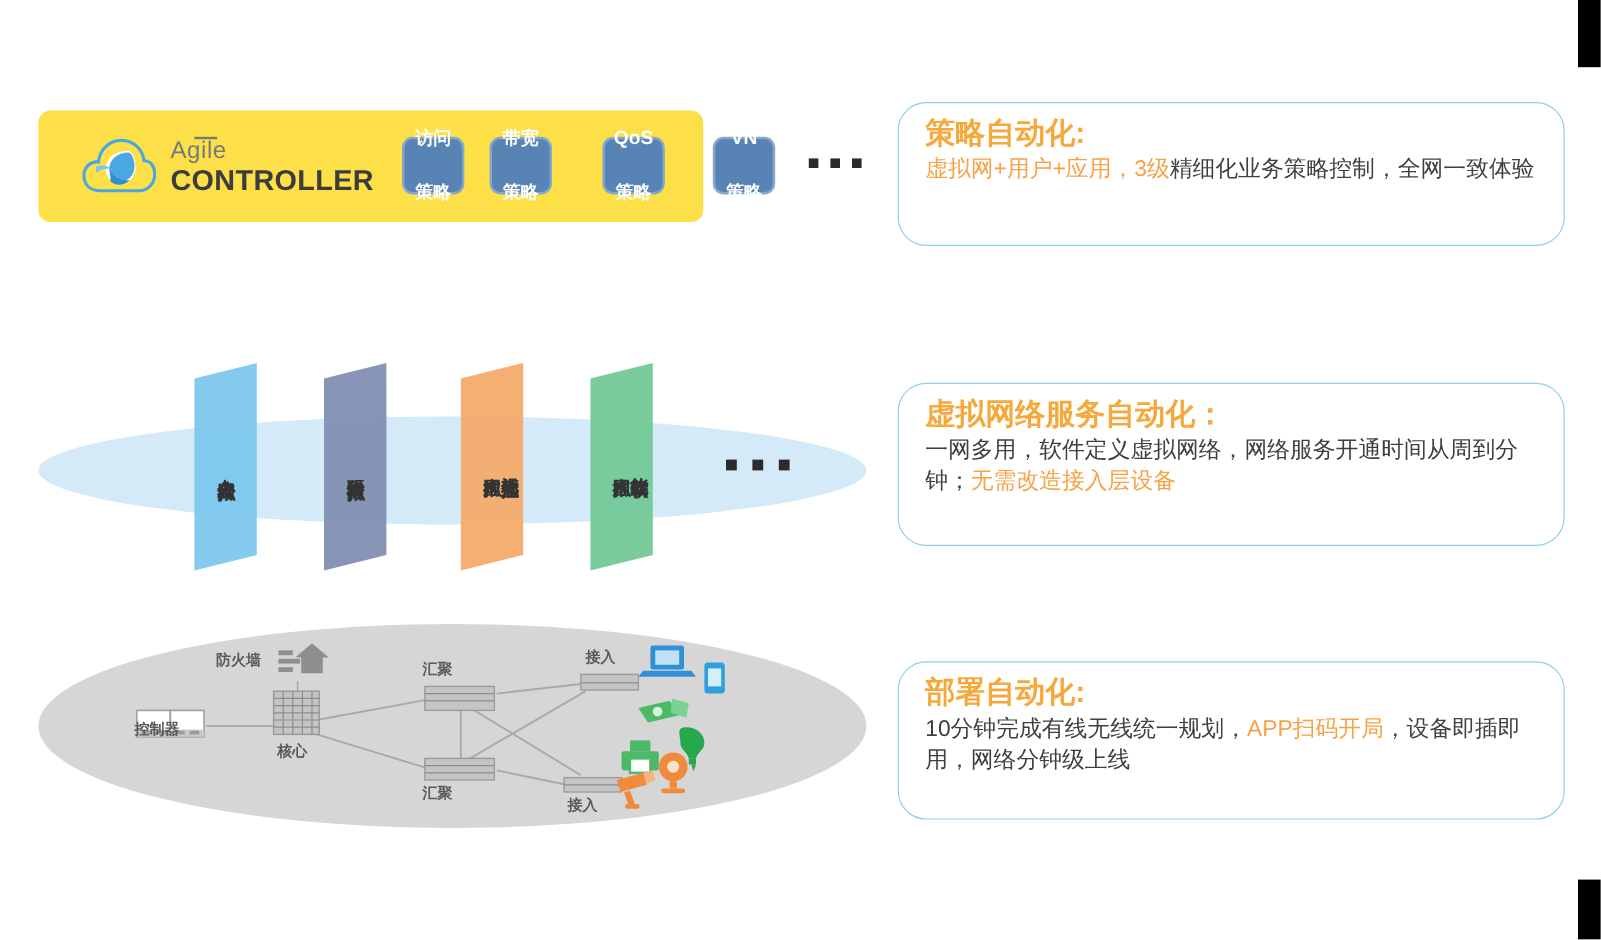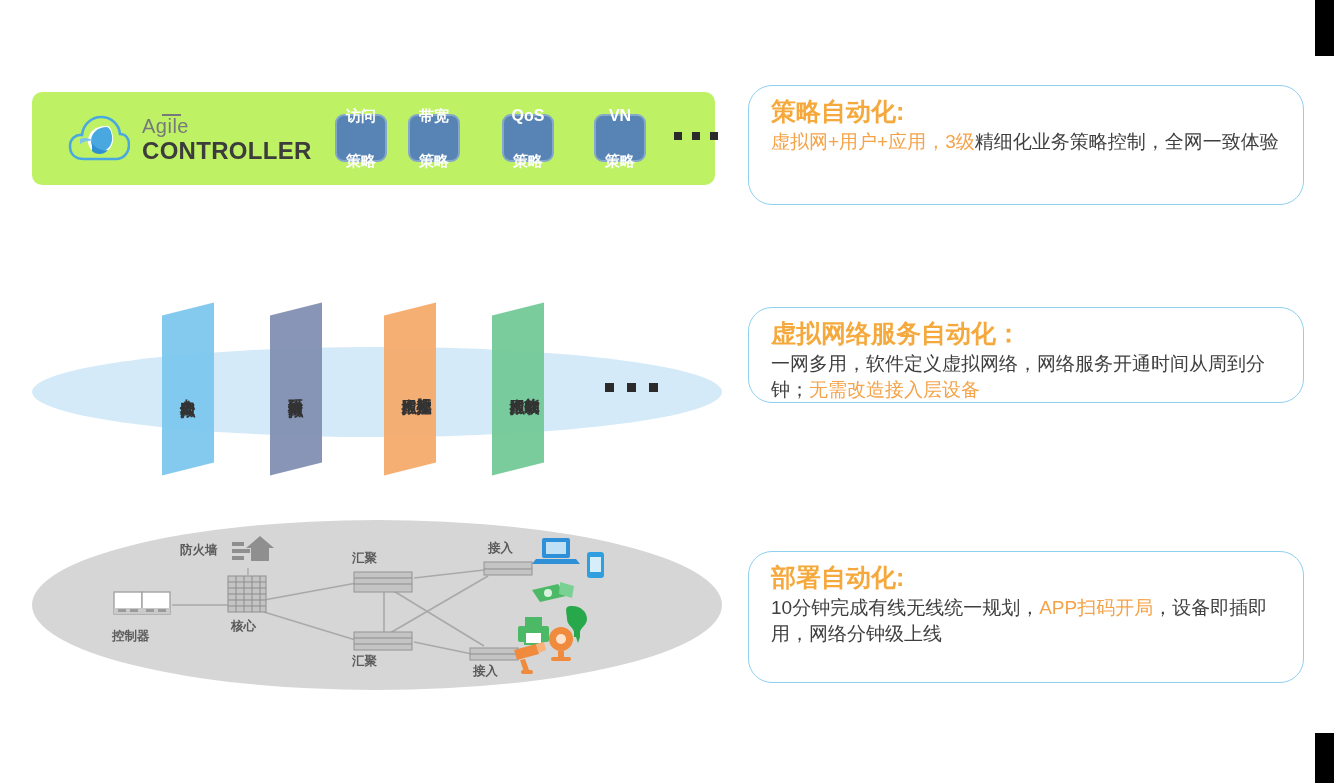--- a/index.html
+++ b/index.html
@@ -11,22 +11,22 @@
   }
   .stage{position:absolute;left:0;top:0;width:1334px;height:783px;}
 
   
   .blackbar{position:absolute;background:#000;}
   #bb-top{left:1315px;top:0;width:19px;height:56px;}
   #bb-bottom{left:1315px;top:733px;width:19px;height:50px;}
 
   
   #controller-bar{
-    position:absolute;left:32px;top:92px;width:683px;height:93px;
-    background:#bef264;border-radius:10px;
+    position:absolute;left:32px;top:92px;width:554px;height:93px;
+    background:#fde047;border-radius:10px;
   }
   #agile-logo{position:absolute;left:36px;top:18px;width:250px;height:58px;display:flex;align-items:center;}
   #cloud-mark{width:62px;height:52px;position:relative;flex:0 0 auto;}
   #logo-text{margin-left:12px;line-height:1;}
   #logo-agile{font-size:20px;color:#76797c;letter-spacing:.5px;position:relative;display:inline-block;}
   #logo-agile .macron{position:absolute;left:20px;top:-2px;width:19px;height:2px;background:#76797c;}
   #logo-controller{font-size:24px;font-weight:bold;color:#3c3c3c;letter-spacing:.3px;margin-top:3px;}
 
   .policy-chip{
     position:absolute;top:22px;width:52px;height:48px;border-radius:9px;
@@ -76,21 +76,21 @@
   #topo svg{position:absolute;left:0;top:0;width:690px;height:170px;}
   .node-label{position:absolute;font-size:12.5px;font-weight:bold;color:#5a5a5a;white-space:nowrap;}
 
   
   .info-card{
     position:absolute;left:748px;width:556px;
     border:1.6px solid #8fd0ef;border-radius:24px;background:#fff;
     box-sizing:border-box;padding:10px 16px 12px 22px;
   }
   #card0{top:85px;height:120px;}
-  #card1{top:307px;height:96px;}
+  #card1{top:319px;height:136px;}
   #card2{top:551px;height:132px;}
   .card-title{font-size:25px;font-weight:bold;color:#f5a93c;line-height:1.25;margin:0 0 2px 0;}
   .card-body{font-size:19px;color:#3f3f3f;line-height:1.38;margin:0;}
   .hl{color:#f5a348;}
 </style>
 </head>
 <body>
 
 <div class="stage">
 
@@ -295,21 +295,21 @@
       </g>
 
       <g>
         <path d="M482 130 L504 124 L507 134 L485 140 Z" fill="#f08a3c"></path>
         <path d="M504 124 L512 122 L514 130 L507 133 Z" fill="#f9b37a"></path>
         <path d="M488 140 L492 152 L497 150 L493 139 Z" fill="#f08a3c"></path>
         <rect x="489" y="150" width="12" height="4" rx="2" fill="#f08a3c"></rect>
       </g>
     </svg>
 
-    <div class="node-label" style="left:80px;top:108px;">控制器</div>
+    <div class="node-label" style="left:80px;top:80px;">控制器</div>
     <div class="node-label" style="left:148px;top:22px;">防火墙</div>
     <div class="node-label" style="left:199px;top:98px;">核心</div>
     <div class="node-label" style="left:320px;top:30px;">汇聚</div>
     <div class="node-label" style="left:320px;top:133px;">汇聚</div>
     <div class="node-label" style="left:456px;top:20px;">接入</div>
     <div class="node-label" style="left:441px;top:143px;">接入</div>
   </div>
 
   <div class="info-card" id="card0">
     <p class="card-title">策略自动化:</p>

